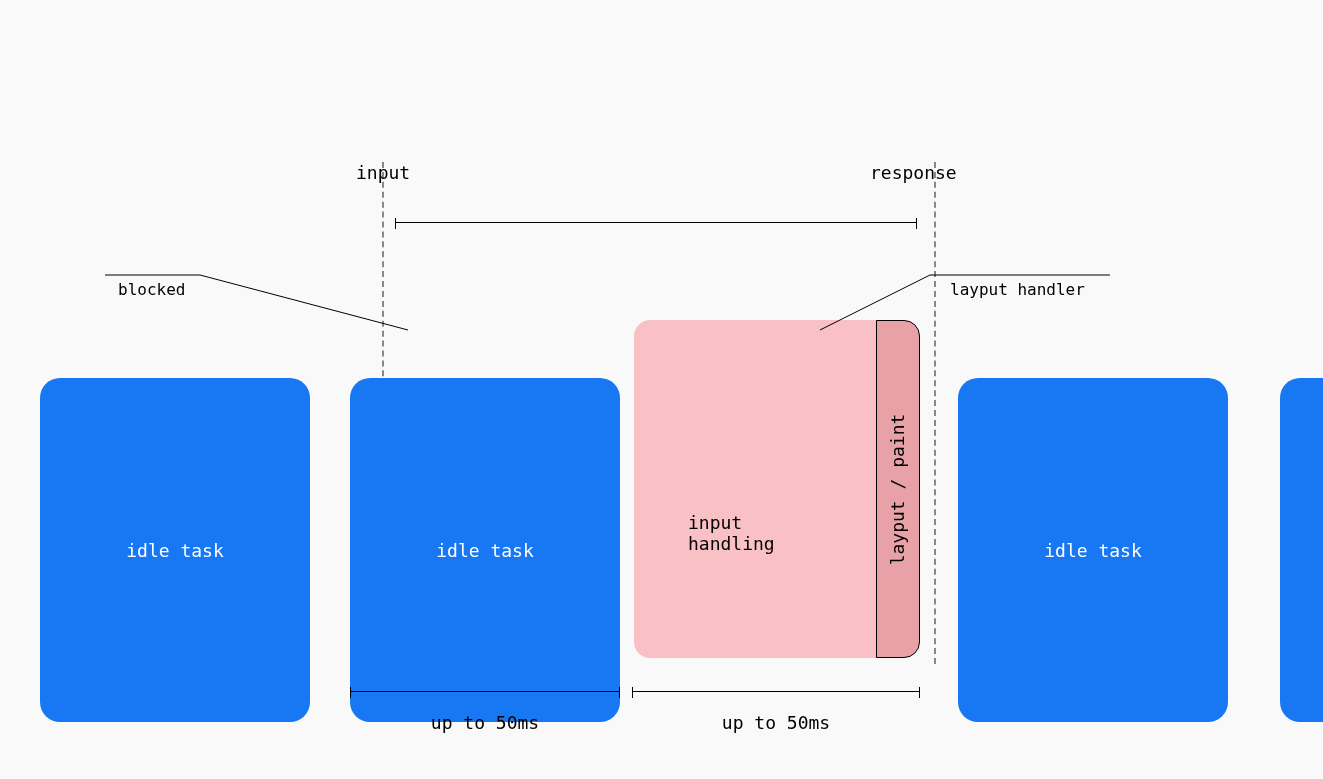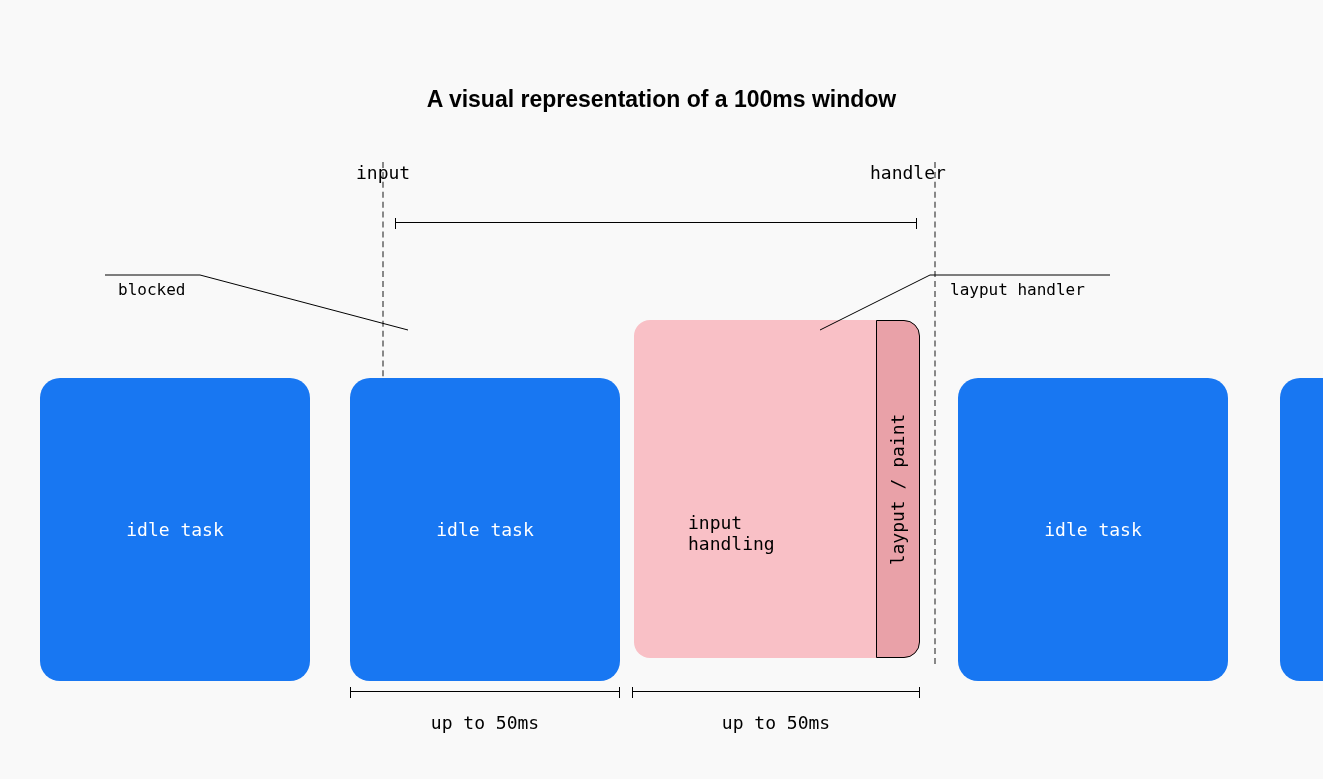--- a/index.html
+++ b/index.html
@@ -23,21 +23,21 @@
     color: #000;
   }
   .stage {
     position: absolute;
     top: 0; left: 0; right: 0; bottom: 0;
   }
   
   .idle {
     position: absolute;
     top: 378px;
-    height: 303px;
+    height: 344px;
     background: #1877f2;
     border-radius: 20px;
     color: #fff;
     font-size: 18px;
     display: flex;
     align-items: center;
     justify-content: center;
   }
   .idle.p1 { left: 40px;  width: 270px; }
   .idle.p2 { left: 350px; width: 270px; }
@@ -192,26 +192,25 @@
     top: 0; left: 0;
     width: 1323px; height: 779px;
     pointer-events: none;
   }
 </style>
 </head>
 <body>
 
 <div class="stage">
 
-  <div class="title">A visual representation of a 100ms window</div>
 
   <div class="dash input"></div>
   <div class="dash response"></div>
   <div class="dash-label input">input</div>
-  <div class="dash-label response">handler</div>
+  <div class="dash-label response">response</div>
 
   <div class="bracket-top"></div>
 
   <div class="idle p1">
       <span>idle task</span>
     </div>
   <div class="idle p2">
       <span>idle task</span>
     </div>
   <div class="idle p3">

